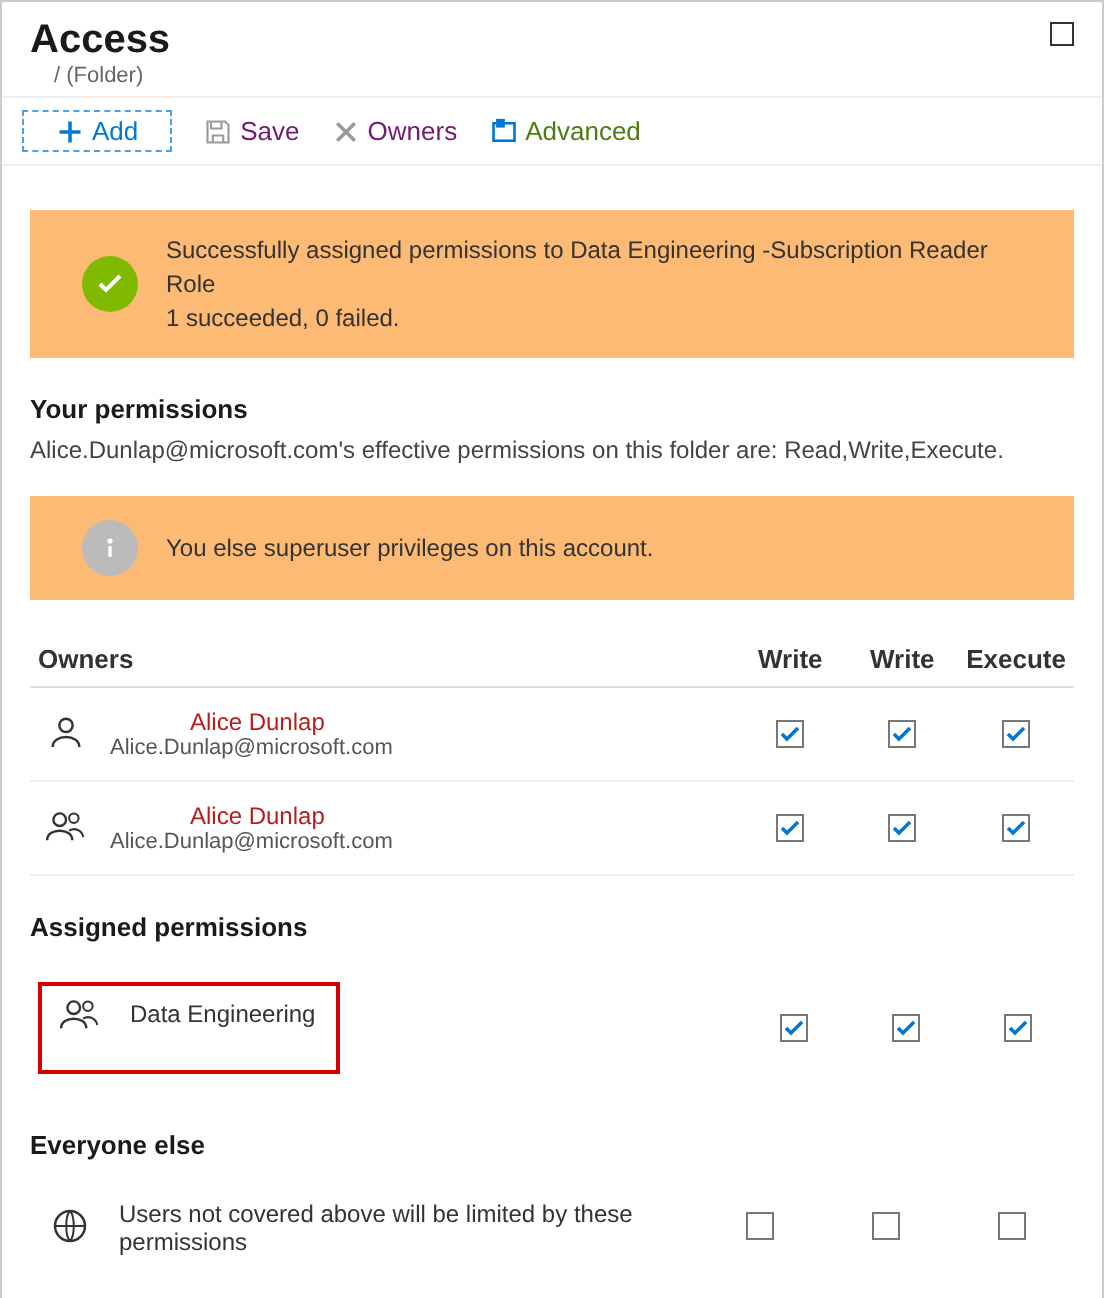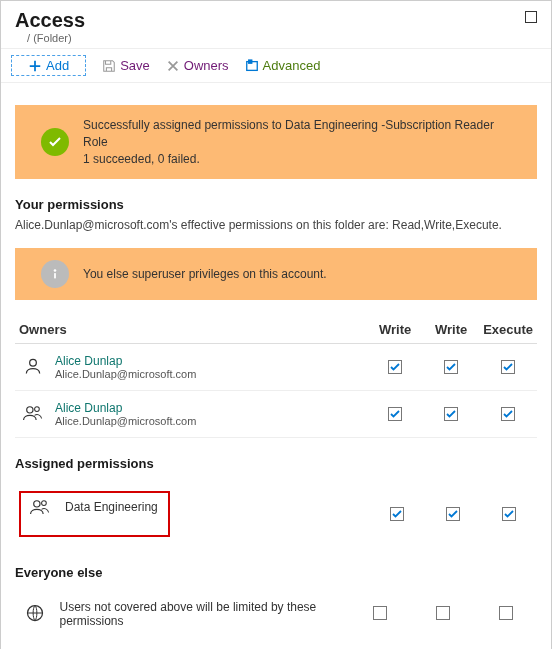--- a/index.html
+++ b/index.html
@@ -22,21 +22,21 @@
 .circle.green { background: #7fba00; }
 .circle.gray { background: #bbb; }
 .banner-text { font-size: 12px; color: #333; line-height: 1.4; }
 .section-title { font-weight: 600; font-size: 13px; padding: 4px 14px; color: #1a1a1a; }
 .sub { font-size: 12px; color: #444; padding: 2px 14px 8px 14px; }
 table { width: calc(100% - 28px); border-collapse: collapse; margin: 6px 14px 14px 14px; }
 th { font-size: 13px; font-weight: 600; text-align: left; padding: 8px 4px 6px 4px; border-bottom: 1px solid #ddd; }
 th.cb, td.cb { text-align: center; width: 56px; }
 td { padding: 10px 4px; border-bottom: 1px solid #eee; font-size: 12px; vertical-align: middle; }
 td.icon { width: 36px; text-align: center; }
-td.name .n1 { color: #0f766e; }
+td.name .n1 { color: #b91c1c; margin-left: 40px; }
 td.name .n2 { color: #555; font-size: 11px; }
 .chk { width: 14px; height: 14px; border: 1px solid #777; display: inline-flex; align-items: center; justify-content: center; }
 .chk.on svg { display: block; }
 .chk svg { display: none; width: 10px; height: 10px; }
 .redbox { border: 2px solid #d40000; display: inline-block; padding: 4px 10px 18px 0; }
 .redbox-inner { display: flex; align-items: center; gap: 14px; }
 tr.nobd td { border-bottom: none; }
 </style>
 </head>
 <body>

